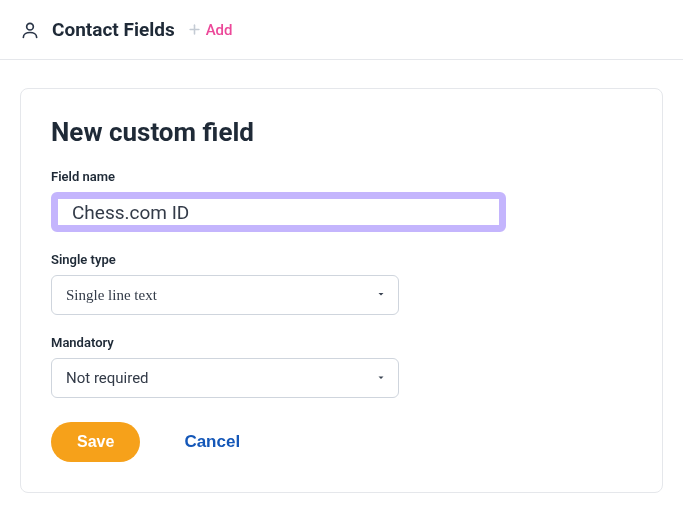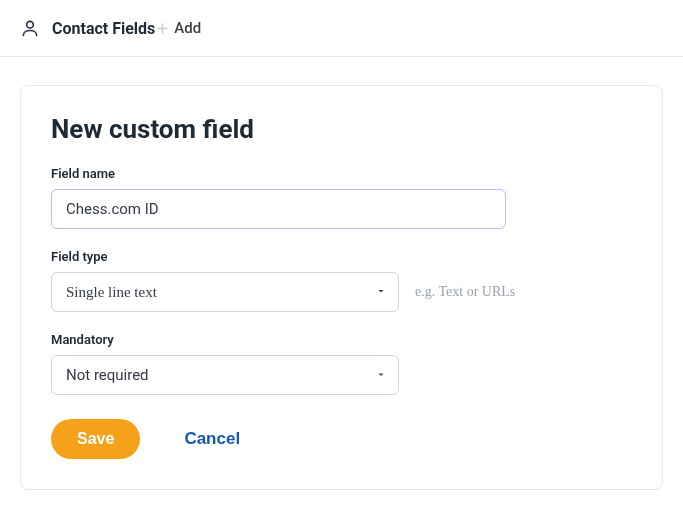--- a/index.html
+++ b/index.html
@@ -16,29 +16,29 @@
       align-items: center;
       padding: 18px 20px 18px 20px;
       border-bottom: 1px solid #e5e7eb;
     }
     .header-icon {
       margin-right: 12px;
       display: flex;
       align-items: center;
     }
     .header-title {
-      font-size: 16px;
+      font-size: 19px;
       font-weight: 700;
       color: #1f2a37;
-      margin-right: 0;
+      margin-right: 12px;
     }
     .add-link {
       display: flex;
       align-items: center;
-      color: #404040;
+      color: #ec4899;
       font-size: 15px;
       font-weight: 500;
       cursor: pointer;
     }
     .add-link .plus {
       margin-right: 4px;
       display: flex;
       align-items: center;
     }
     .card {
@@ -60,23 +60,23 @@
       display: block;
       font-size: 13px;
       font-weight: 600;
       color: #1f2a37;
       margin-bottom: 8px;
     }
     .text-input {
       width: 455px;
       height: 40px;
       padding: 10px 14px;
-      border: 1px solid #c4b5fd;
+      border: 7px solid #c4b5fd;
       border-radius: 6px;
-      font-size: 15px;
+      font-size: 19px;
       color: #333b48;
       background: #fff;
       font-family: inherit;
     }
     .select-row {
       display: flex;
       align-items: center;
       font-family: Liberation Serif, serif;
     }
     .select-wrap {
@@ -173,33 +173,32 @@
 
 <div class="card">
   <h2 class="card-title">New custom field</h2>
 
   <div class="field-group">
     <label class="field-label">Field name</label>
     <input type="text" class="text-input" value="Chess.com ID" style="">
   </div>
 
   <div class="field-group">
-    <label class="field-label">Field type</label>
+    <label class="field-label">Single type</label>
     <div class="select-row">
       <div class="select-wrap">
         <select class="select">
           <option>Single line text</option>
         </select>
         <span class="select-caret">
           <svg width="12" height="12" viewBox="0 0 24 24" fill="#3a4452">
             <path d="M7 10l5 5 5-5z"></path>
           </svg>
         </span>
       </div>
-      <span class="hint">e.g. Text or URLs</span>
     </div>
   </div>
 
   <div class="field-group">
     <label class="field-label">Mandatory</label>
     <div class="select-wrap">
       <select class="select">
         <option>Not required</option>
       </select>
       <span class="select-caret">

